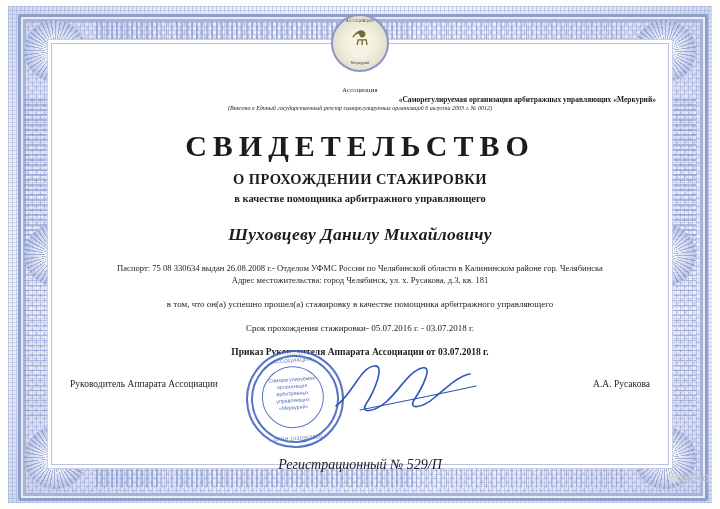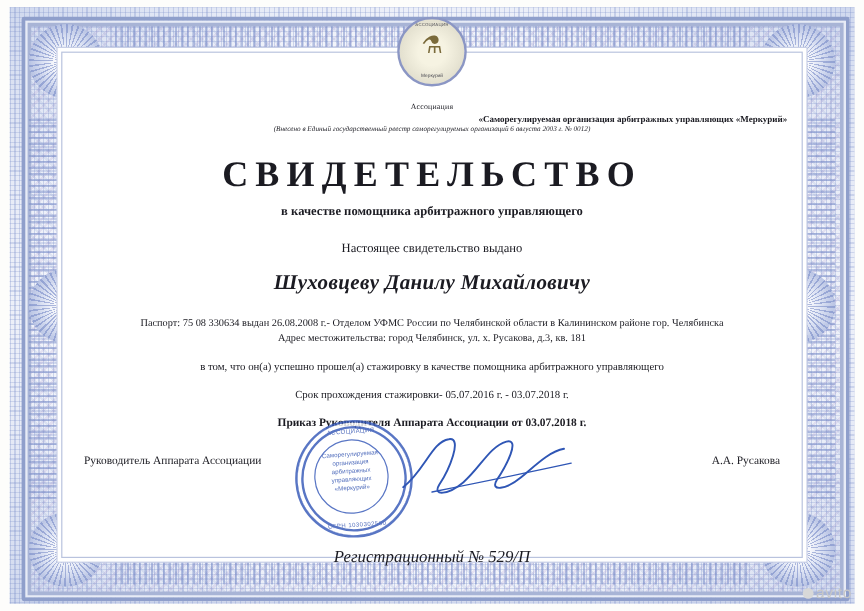--- a/index.html
+++ b/index.html
@@ -261,21 +261,21 @@
     left: 330px;
     top: 352px;
     width: 160px;
     height: 70px;
     z-index: 7;
     pointer-events: none;
   }
   .watermark {
     position: absolute;
     right: 10px;
-    bottom: 8px;
+    bottom: 24px;
     font-family: "Liberation Sans", sans-serif;
     font-size: 13px;
     color: #c7c7c7;
     letter-spacing: 0.5px;
     z-index: 10;
   }
   .watermark .dot {
     display: inline-block;
     width: 9px; height: 9px;
     border-radius: 50%;
@@ -313,23 +313,23 @@
       <div class="emblem-bottom-text">Меркурий</div>
     </div>
   </div>
 
   <div class="doc">
     <div class="assoc-line1">Ассоциация</div>
     <div class="assoc-line2">«Саморегулируемая организация арбитражных управляющих «Меркурий»</div>
     <div class="assoc-line3">(Внесено в Единый государственный реестр саморегулируемых организаций 6 августа 2003 г. № 0012)</div>
 
     <div class="title-main">СВИДЕТЕЛЬСТВО</div>
+    <div class="title-sub">О ПРОХОЖДЕНИИ СТАЖИРОВКИ</div>
     <div class="title-sub2">в качестве помощника арбитражного управляющего</div>
 
-    <div class="issued-to-label">Настоящее свидетельство выдано</div>
     <div class="recipient">Шуховцеву Данилу Михайловичу</div>
 
     <div class="passport">Паспорт: 75 08 330634  выдан 26.08.2008 г.- Отделом УФМС России по Челябинской области в Калининском районе гор. Челябинска</div>
     <div class="address">Адрес местожительства: город Челябинск, ул. х. Русакова, д.3, кв. 181</div>
 
     <div class="body-line">в том, что он(а) успешно прошел(а) стажировку в качестве помощника арбитражного управляющего</div>
     <div class="period">Срок прохождения стажировки- 05.07.2016 г. - 03.07.2018 г.</div>
     <div class="order-line">Приказ Руководителя Аппарата Ассоциации от 03.07.2018 г.</div>
 
     <div class="sign-row">

